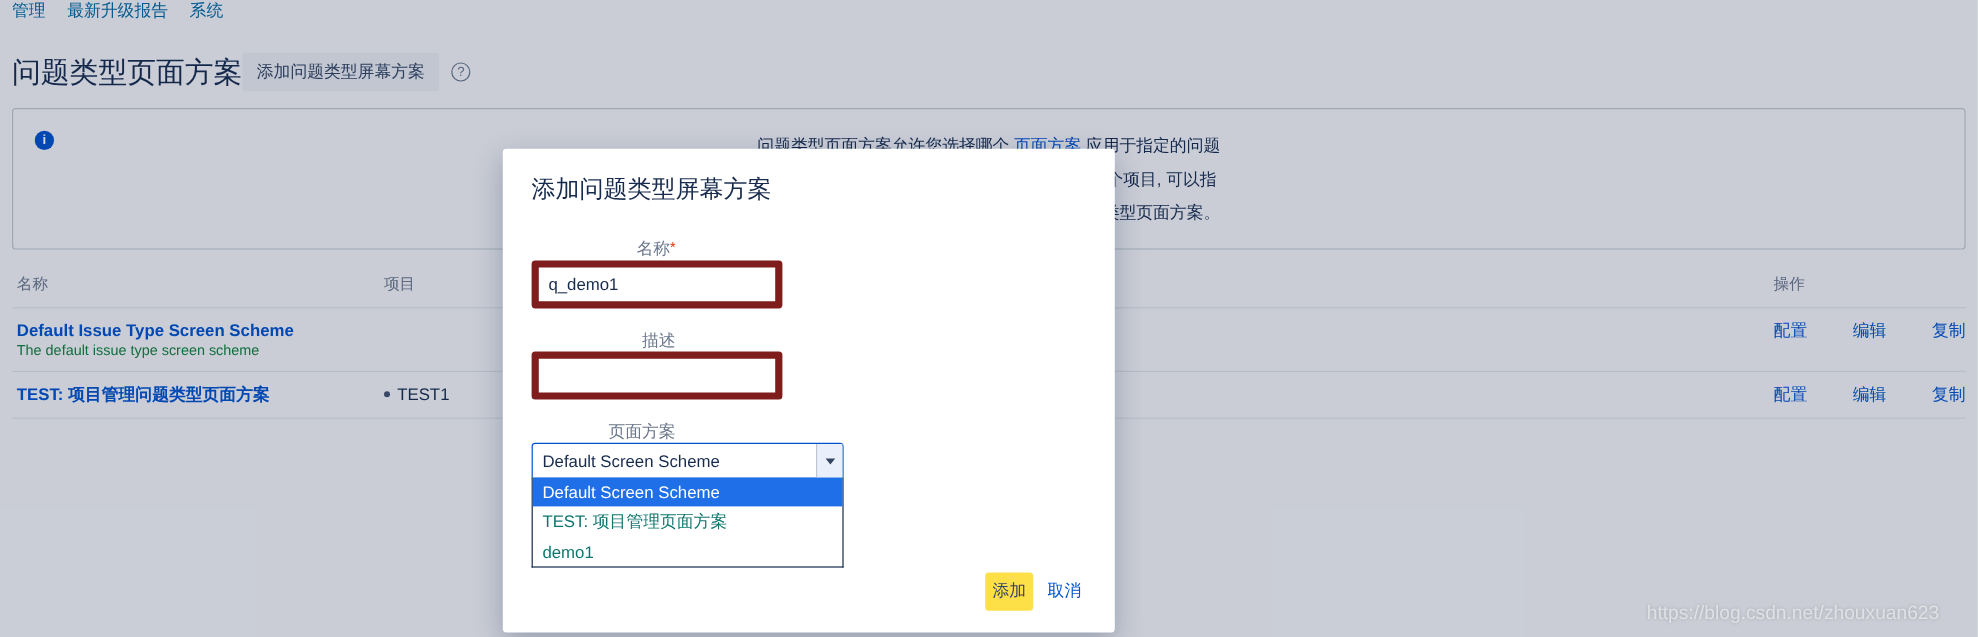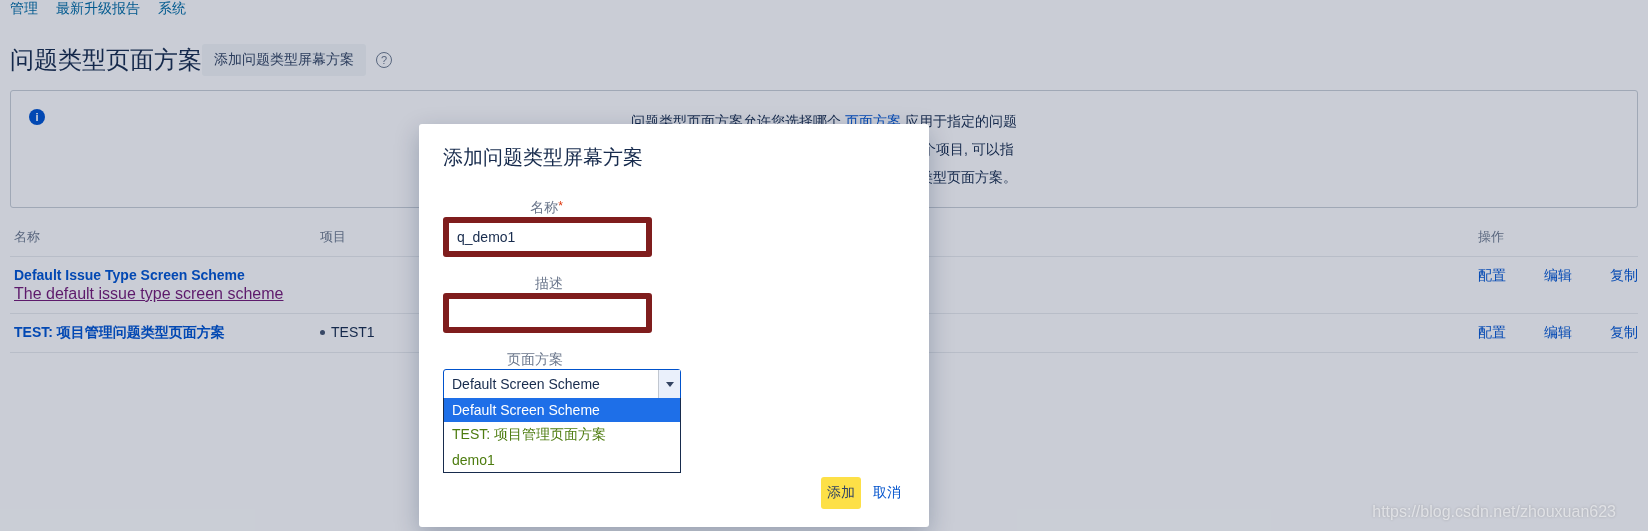--- a/index.html
+++ b/index.html
@@ -135,24 +135,23 @@
       padding: 10px 0;
       border-bottom: 1px solid #dfe1e6;
       align-items: flex-start;
     }
     .scheme-name {
       color: #0052cc;
       font-weight: bold;
       font-size: 14px;
     }
     .scheme-desc {
-      color: #701a75;
-      font-size: 16px;
+      color: #15803d;
+      font-size: 12px;
       margin-top: 2px;
-      text-decoration: underline;
     }
     .project-item {
       color: #172b4d;
       display: flex;
       align-items: center;
       gap: 6px;
     }
     .bullet {
       width: 5px;
       height: 5px;
@@ -217,21 +216,21 @@
     .form-input input[type="text"] {
       width: 100%;
       padding: 6px 8px;
       border: 6px solid #7f1d1d;
       border-radius: 3px;
       font-size: 14px;
       color: #172b4d;
     }
     .select-wrap {
       position: relative;
-      width: 238px;
+      width: 260px;
     }
     .select-display {
       width: 100%;
       padding: 6px 28px 6px 8px;
       border: 1px solid #0052cc;
       border-radius: 3px 3px 0 0;
       font-size: 14px;
       color: #172b4d;
       background: white;
       cursor: pointer;
@@ -263,21 +262,21 @@
       background: white;
       border: 1px solid #172b4d;
       border-top: none;
       margin-top: -1px;
       z-index: 20;
     }
     .dropdown-option {
       padding: 4px 8px;
       font-size: 14px;
       cursor: pointer;
-      color: #4d7c0f;
+      color: #0f766e;
     }
     .dropdown-option.selected {
       background: #1e6fe8;
       color: white;
     }
     .modal-footer {
       padding: 58px 24px 18px 24px;
       display: flex;
       justify-content: flex-end;
       gap: 8px;

